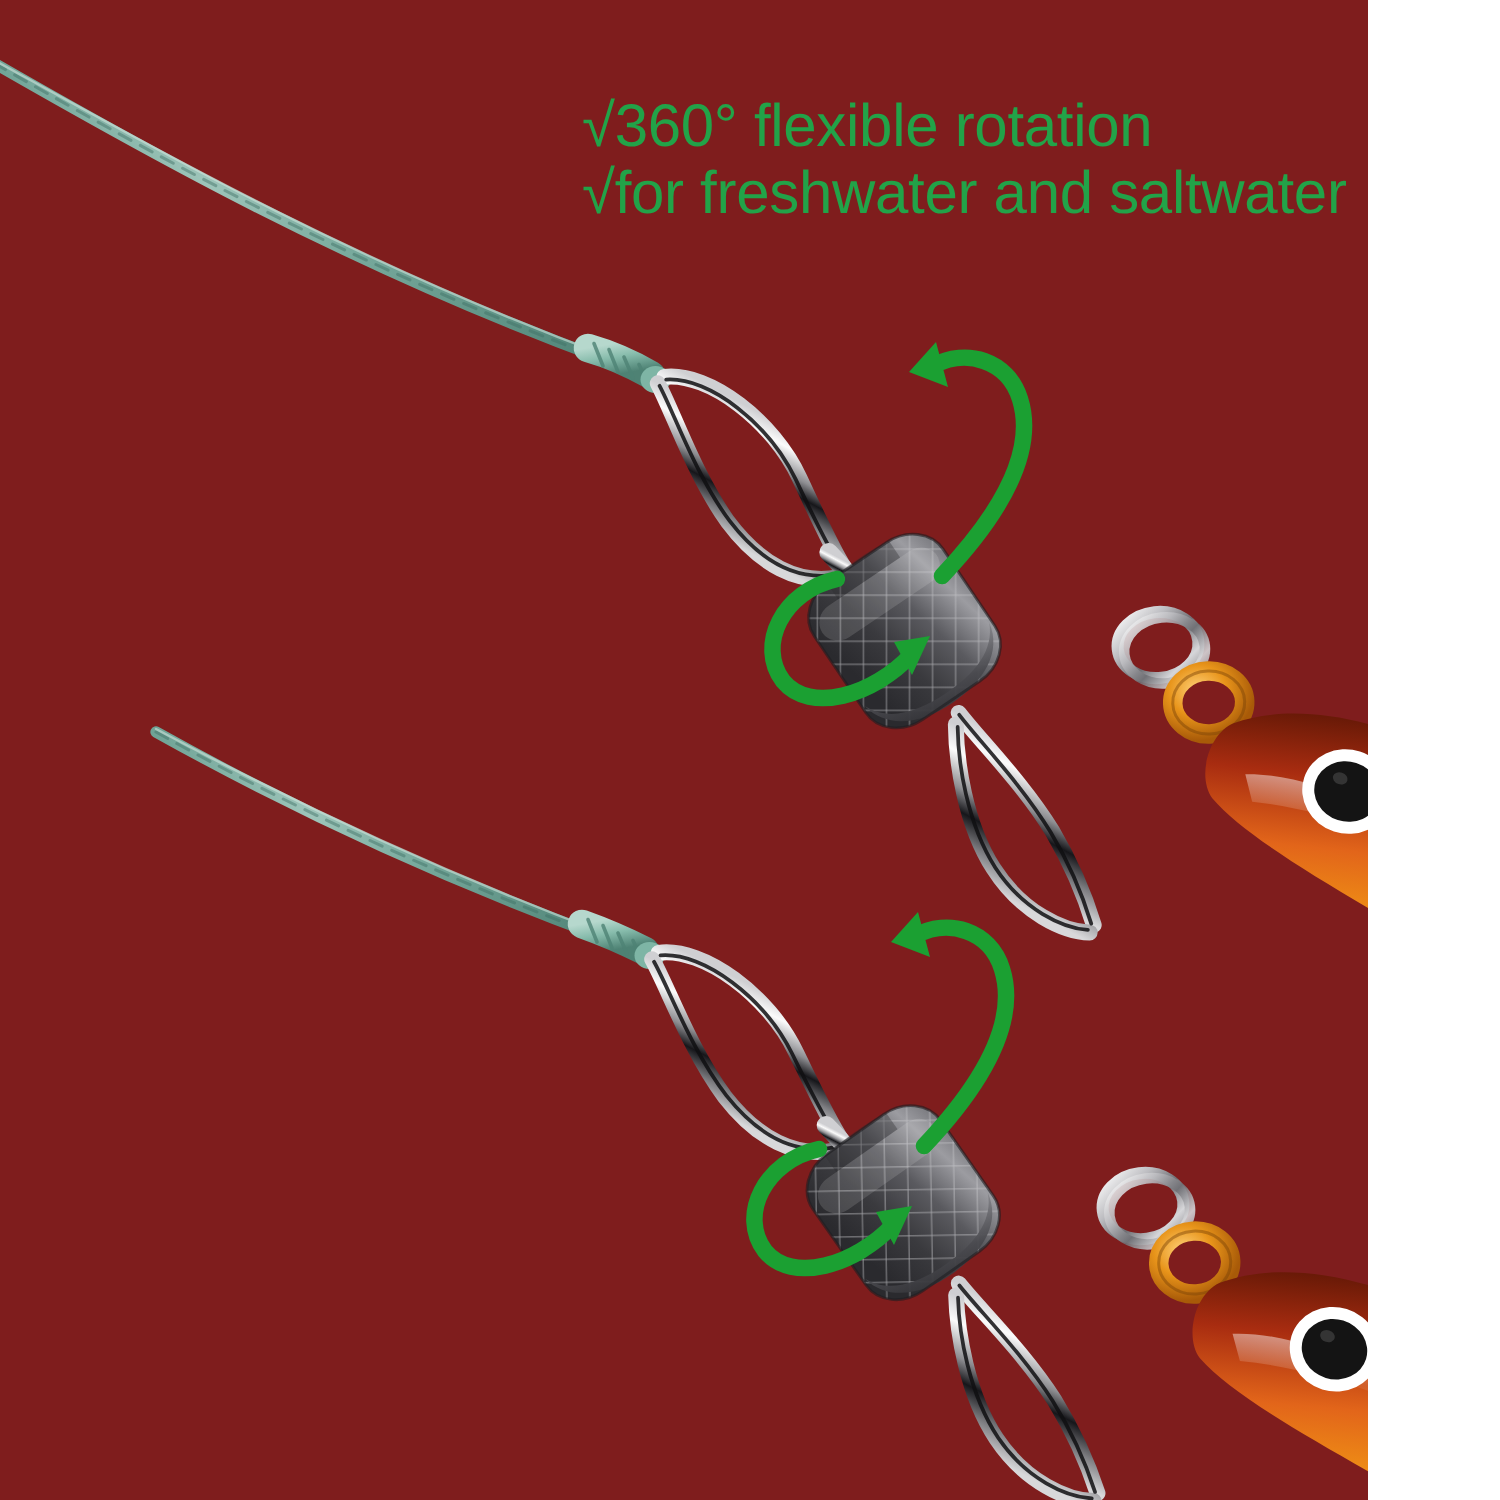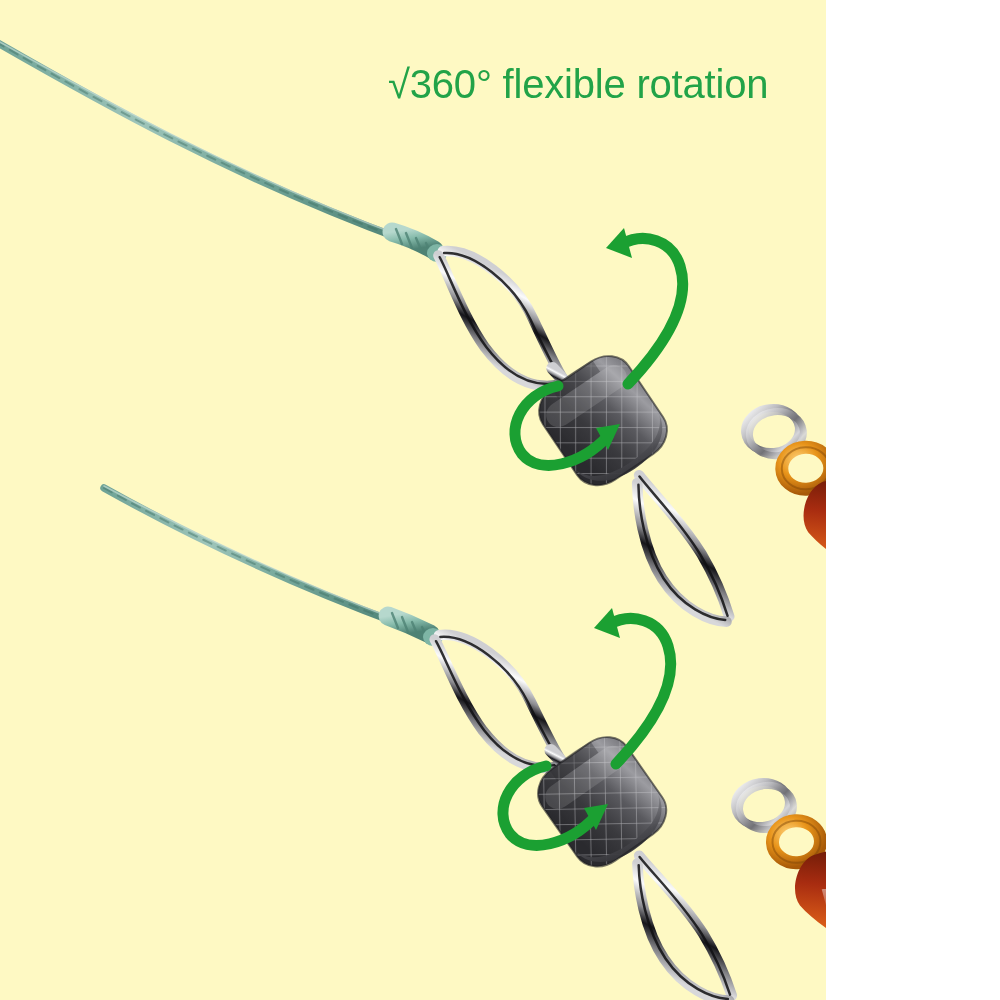--- a/index.html
+++ b/index.html
@@ -2,23 +2,23 @@
 <html><head>
 <meta charset="utf-8">
 <style>
   html, body {
     margin: 0;
     padding: 0;
     background: #ffffff;
   }
   #stage {
     position: relative;
-    width: 826px;
+    width: 912px;
     height: 1000px;
-    background: #fef9c3;
+    background: #7f1d1d;
     overflow: hidden;
     font-family: "Liberation Sans", sans-serif;
   }
   #art {
     position: absolute;
     inset: 0;
     width: 1000px;
     height: 1000px;
   }
   .caption {
@@ -253,16 +253,17 @@
       </g>
 
       <g transform="translate(762 804) rotate(17)">
         <use href="#lure-unit"></use>
       </g>
     </g>
   </svg>
 
   <div class="caption" id="caption-en">
     <span class="caption-line">√360° flexible rotation</span>
+    <span class="caption-line">√for freshwater and saltwater</span>
   </div>
 
 
 </div>
 
 </body></html>

